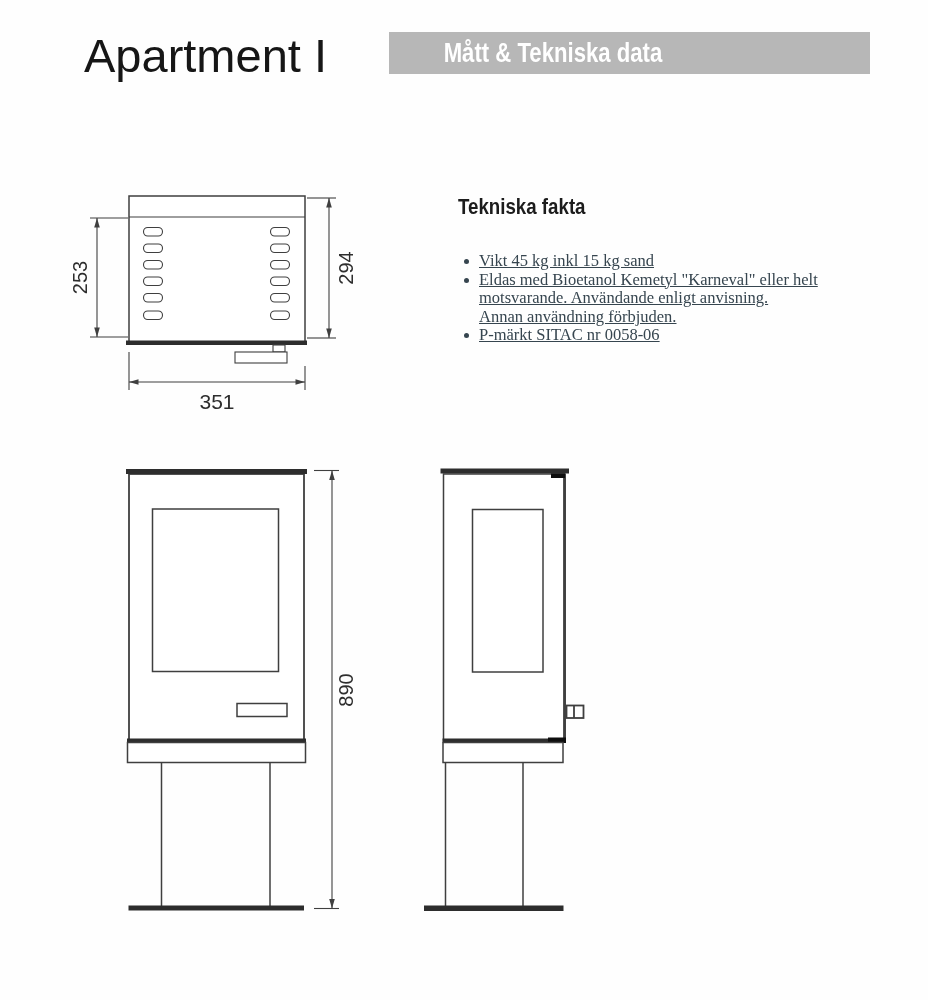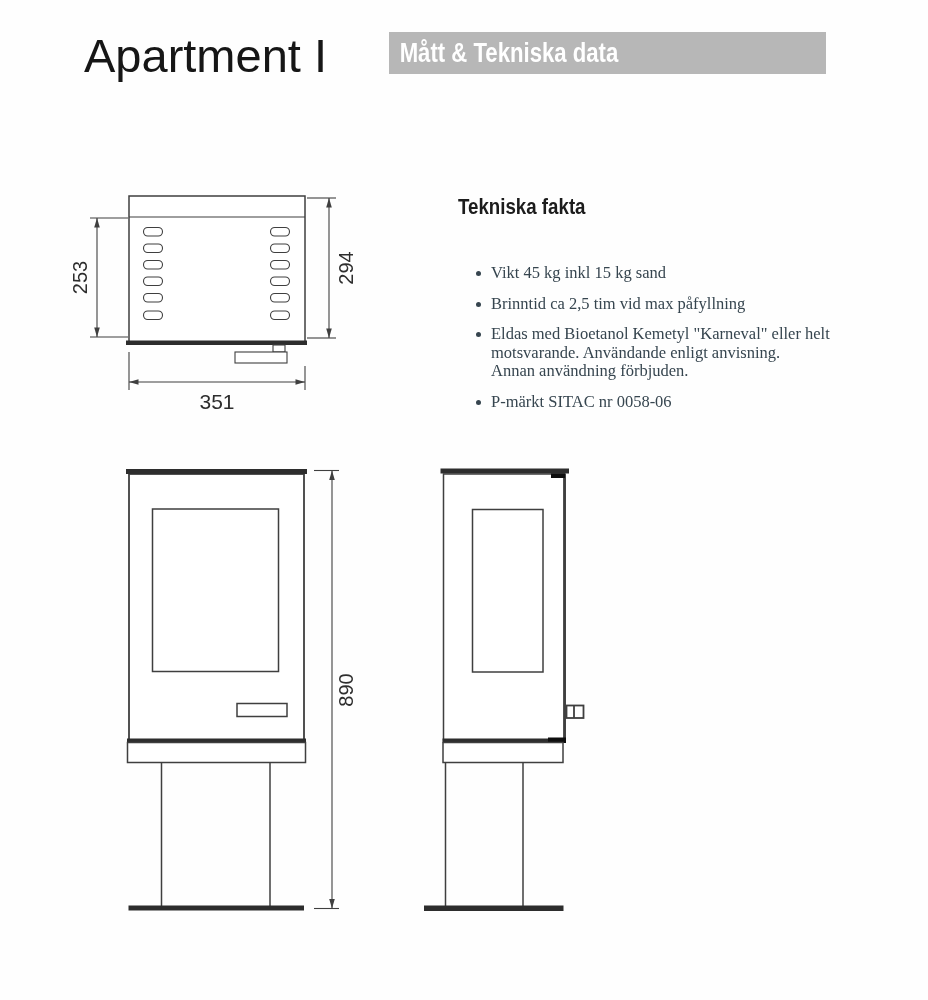--- a/index.html
+++ b/index.html
@@ -8,40 +8,40 @@
     font-family:"Liberation Sans",sans-serif;overflow:hidden;
   }
   
   .title{
     position:absolute;left:84px;top:28px;
     font-size:47px;font-weight:400;color:#161616;letter-spacing:0px;
     white-space:nowrap;
   }
   .banner{
     position:absolute;left:389px;top:32px;width:437px;height:42px;
-    background:#b7b7b7;display:flex;align-items:center;
+    background:#b7b7b7;display:flex;align-items:center;padding-left:44px;
   }
   .banner-text{
     color:#ffffff;font-size:27px;font-weight:700;
     transform:scaleX(0.82);transform-origin:0 50%;
     padding-left:13px;white-space:nowrap;
   }
   
   .tf-heading{
     position:absolute;left:458px;top:194px;
     font-size:22px;font-weight:700;color:#1c1c1c;
     transform:scaleX(0.85);transform-origin:0 0;white-space:nowrap;
   }
   .tf-list{
     position:absolute;left:458px;top:252px;width:385px;
     margin:0;padding:0;list-style:none;
     font-family:"Liberation Serif",serif;font-size:16.5px;line-height:18.6px;
     color:#36454f;
   }
-  .tf-list li{display:flex;margin:12px;padding:0;}
+  .tf-list li{display:flex;margin:0;padding:0;text-decoration:underline;}
   .tf-list li::before{
     content:"";flex:0 0 auto;width:5px;height:5px;border-radius:50%;
     background:#36454f;margin:7px 10px 0 6px;
   }
   .btxt{flex:1;white-space:pre-line;}
   
   svg{position:absolute;overflow:visible;}
   .ln{stroke:#3f3f3f;fill:none;}
   .thin{stroke-width:1.1;}
   .mid{stroke-width:1.5;}
@@ -64,23 +64,20 @@
 
   <div class="title">Apartment I</div>
   <div class="banner">
     <span class="banner-text">Mått &amp; Tekniska data</span>
   </div>
 
   <div class="tf-heading">Tekniska fakta</div>
   <ul class="tf-list">
     <li>
         <span class="btxt">Vikt 45 kg inkl 15 kg sand</span>
-      </li>
-    <li>
-        <span class="btxt">Brinntid ca 2,5 tim vid max påfyllning</span>
       </li>
     <li>
         <span class="btxt">Eldas med Bioetanol Kemetyl "Karneval" eller helt
 motsvarande. Användande enligt anvisning.
 Annan användning förbjuden.</span>
       </li>
     <li>
         <span class="btxt">P-märkt SITAC nr 0058-06</span>
       </li>
   </ul>

